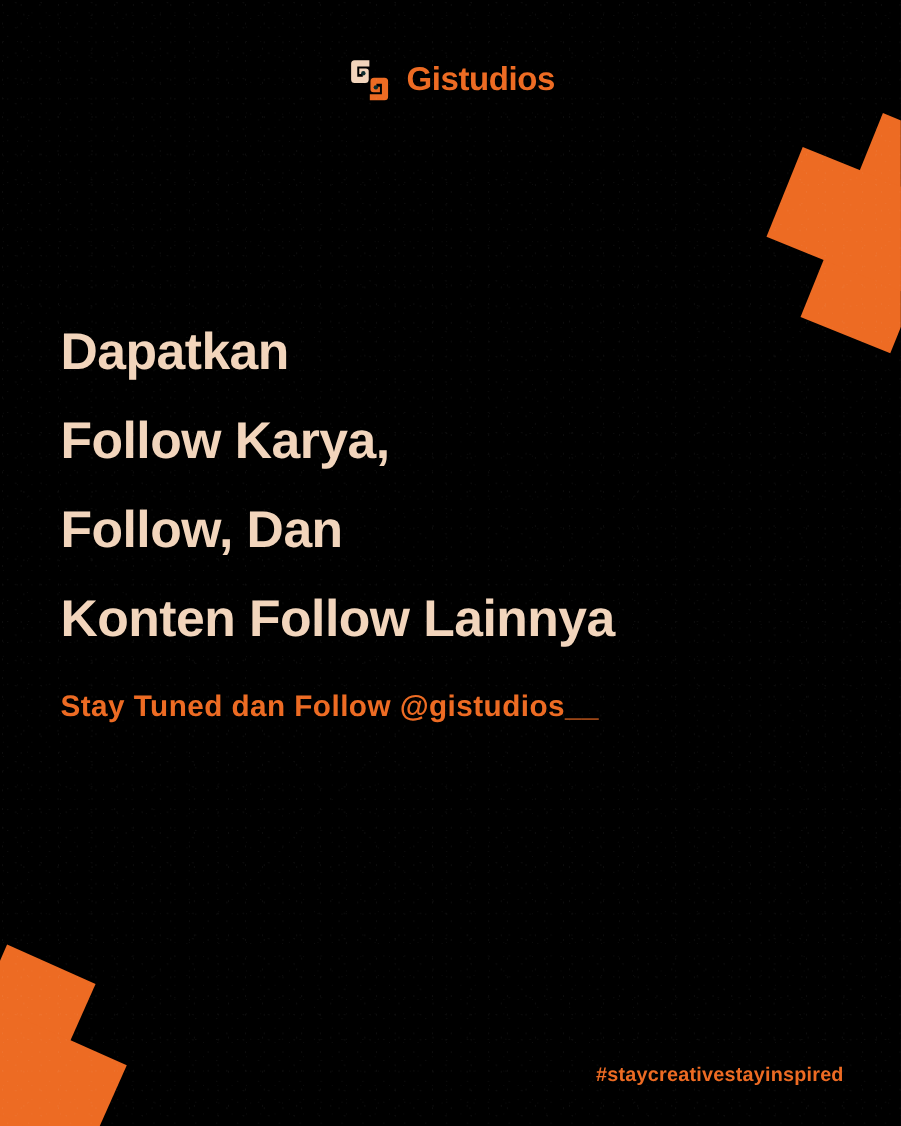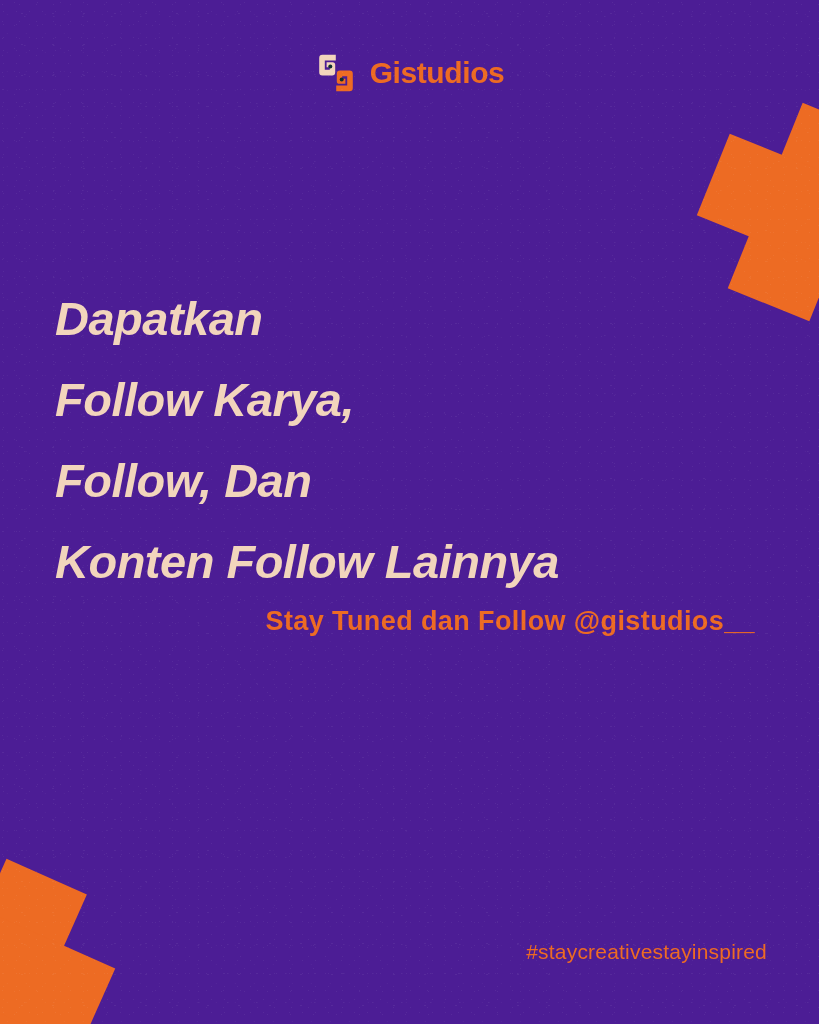--- a/index.html
+++ b/index.html
@@ -5,21 +5,21 @@
 <style>
   html, body {
     margin: 0;
     padding: 0;
     background: #08181a;
   }
   #poster {
     position: relative;
     width: 819px;
     height: 1024px;
-    background: #4c1d95;
+    background: #000000;
     overflow: hidden;
     font-family: "Liberation Sans", sans-serif;
     -webkit-font-smoothing: antialiased;
   }
 
   
   #grain {
     position: absolute;
     inset: 0;
     pointer-events: none;
@@ -104,40 +104,38 @@
     z-index: 20;
     width: 700px;
   }
   .headline {
     color: #F2D5BC;
     font-size: 47px;
     font-weight: 700;
     line-height: 81px;
     letter-spacing: -0.5px;
     white-space: nowrap;
-    font-style: italic;
   }
   #subtitle {
     color: #ED6B23;
     font-size: 27px;
     font-weight: 700;
     letter-spacing: 0.4px;
-    margin-top: 4px;
+    margin-top: 25px;
     white-space: nowrap;
-    text-align: right;
   }
 
   
   #hashtag {
     position: absolute;
     right: 52px;
-    bottom: 60px;
+    bottom: 36px;
     color: #ED6B23;
-    font-size: 21px;
-    font-weight: 400;
+    font-size: 18px;
+    font-weight: 700;
     letter-spacing: 0.2px;
     z-index: 20;
   }
 </style>
 </head>
 <body>
 
 <div id="poster">
 
   <div class="deco-cross" id="deco-top-right">

